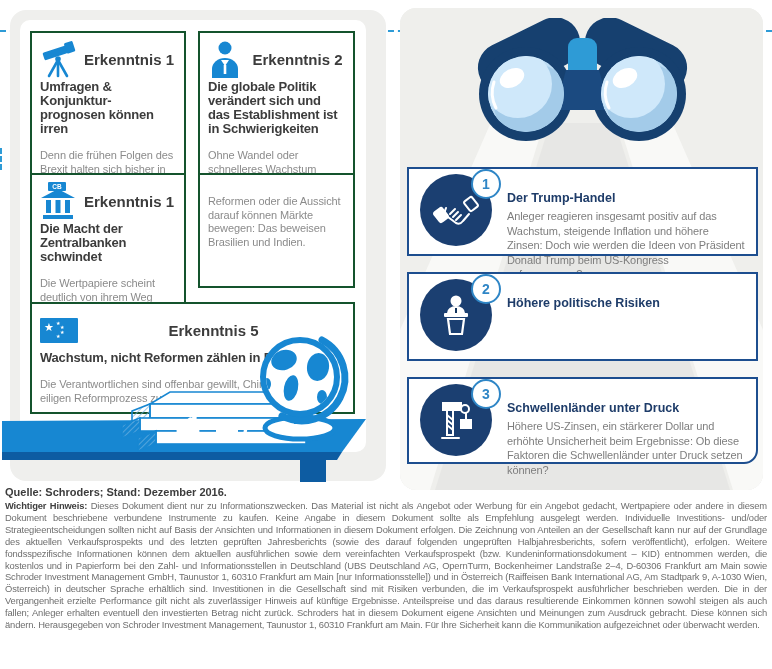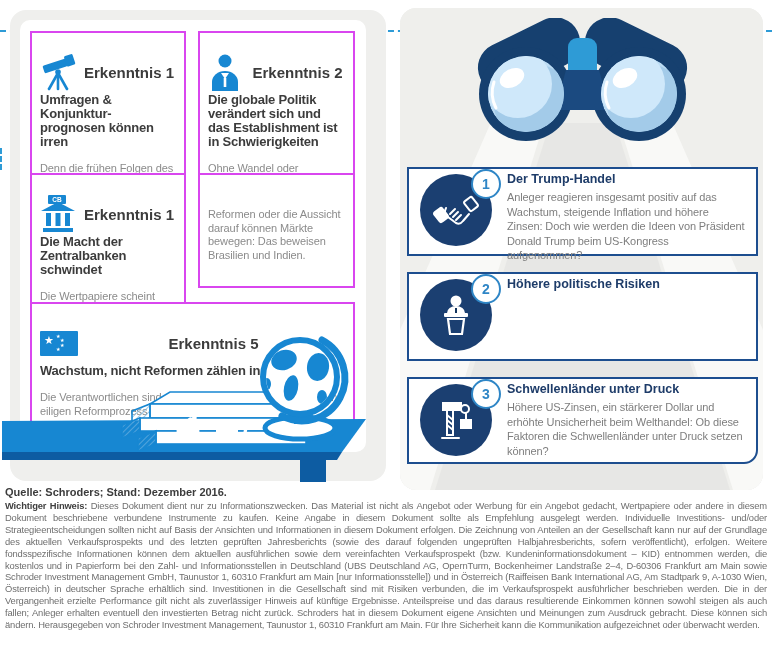--- a/index.html
+++ b/index.html
@@ -5,21 +5,21 @@
   html,body{margin:0;padding:0;background:#fff;}
   #page{position:relative;width:772px;height:669px;background:#fff;overflow:hidden;
         font-family:"Liberation Sans",sans-serif;}
   
   .dash-h{position:absolute;left:0;top:30px;width:772px;height:0;border-top:2px dashed #2e9bd6;z-index:0;}
   .dash-v{position:absolute;left:0;top:148px;height:22px;width:0;border-left:2px dashed #2e9bd6;z-index:0;}
 
   
   .left-panel{position:absolute;left:10px;top:10px;width:376px;height:471px;background:#efefed;border-radius:16px;z-index:1;}
   .left-inner{position:absolute;left:10px;top:10px;width:346px;height:432px;background:#fff;border-radius:10px;}
-  .lbox{position:absolute;background:#fff;border:2px solid #d946ef;padding:20px 8px 7px;box-sizing:border-box;z-index:2;}
+  .lbox{position:absolute;background:#fff;border:2px solid #14532d;padding:7px 8px 7px;box-sizing:border-box;z-index:2;}
   #lbox1{left:10px;top:11px;width:156px;min-height:127px;}
   #lbox2{left:178px;top:11px;width:157px;min-height:127px;}
   #lbox3{left:10px;top:153px;width:156px;min-height:115px;}
   #lbox4{left:178px;top:153px;width:157px;min-height:115px;}
   #lbox5{left:10px;top:282px;width:325px;min-height:73px;}
   .lbox .hd{display:flex;align-items:center;min-height:38px;margin-bottom:2px;}
   .lbox .ic{flex:0 0 42px;display:flex;align-items:center;}
   .lbox .ti{flex:1;text-align:center;font-weight:bold;font-size:15px;color:#3c3c3c;}
   .lbox .hl{font-weight:bold;font-size:13px;line-height:14px;color:#3c3c3c;letter-spacing:-0.2px;}
   .lbox .bd{font-size:11px;line-height:13.5px;color:#8b8b8b;margin-top:13px;letter-spacing:-0.1px;}
@@ -29,21 +29,21 @@
   .right-panel{position:absolute;left:400px;top:8px;width:363px;height:482px;background:#efefec;border-radius:16px;overflow:hidden;z-index:1;}
   .beams{position:absolute;left:0;top:0;width:363px;height:482px;}
   .binoculars{position:absolute;left:70px;top:10px;width:225px;height:125px;}
   .rbox{position:absolute;left:7px;width:351px;background:#fff;border:2px solid #1d4e8f;box-sizing:border-box;display:flex;z-index:2;}
   #rbox1{top:159px;height:89px;}
   #rbox2{top:264px;height:89px;}
   #rbox3{top:369px;height:87px;border-bottom-right-radius:14px;}
   .rbox .cluster{position:relative;flex:0 0 98px;}
   .rbox .bigcirc{position:absolute;left:11px;top:5px;width:72px;height:72px;border-radius:50%;background:#1b3f71;display:flex;align-items:center;justify-content:center;}
   .rbox .badge{position:absolute;left:62px;top:0;width:26px;height:26px;border-radius:50%;background:#fff;border:2px solid #2f86c6;color:#2f86c6;font-weight:bold;font-size:14px;display:flex;align-items:center;justify-content:center;}
-  .rbox .txt{flex:1;padding:3px 10px 4px 0;}
+  .rbox .txt{flex:1;padding:22px 10px 4px 0;}
   .rbox .rti{font-weight:bold;font-size:12.5px;color:#1e3c69;margin-bottom:4px;}
   .rbox .rbd{font-size:11px;line-height:14.5px;color:#7e7e7e;letter-spacing:-0.1px;}
 
   
   .footer{position:absolute;left:5px;top:486px;width:762px;z-index:1;}
   .src{font-weight:bold;font-size:11px;color:#3c3c3c;margin-bottom:2px;}
   .notice{font-size:9.4px;line-height:11.9px;color:#6e6e6e;letter-spacing:-0.15px;text-align:justify;}
   .notice b{color:#3f3f3f;}
 </style>
 </head>
@@ -288,21 +288,21 @@
               <line x1="33" y1="16" x2="33" y2="23"></line>
               <rect x="28" y="23" width="10" height="8" fill="#fff"></rect>
               <line x1="9" y1="41" x2="26" y2="41"></line>
             </g>
           </svg>
         </div>
         <div class="badge">3</div>
       </div>
       <div class="txt">
         <div class="rti">Schwellenländer unter Druck</div>
-        <div class="rbd">Höhere US-Zinsen, ein stärkerer Dollar und erhöhte Unsicherheit beim Welthandel: Ob diese Faktoren die Schwellenländer unter Druck setzen können?</div>
+        <div class="rbd">Höhere US-Zinsen, ein stärkerer Dollar und erhöhte Unsicherheit beim Ergebnisse: Ob diese Faktoren die Schwellenländer unter Druck setzen können?</div>
       </div>
     </div>
   </div>
 
   <div class="footer">
     <div class="src">Quelle: Schroders; Stand: Dezember 2016.</div>
     <div class="notice"><b>Wichtiger Hinweis:</b><span> Dieses Dokument dient nur zu Informationszwecken. Das Material ist nicht als Angebot oder Werbung für ein Angebot gedacht, Wertpapiere oder andere in diesem Dokument beschriebene verbundene Instrumente zu kaufen. Keine Angabe in diesem Dokument sollte als Empfehlung ausgelegt werden. Individuelle Investitions- und/oder Strategieentscheidungen sollten nicht auf Basis der Ansichten und Informationen in diesem Dokument erfolgen. Die Zeichnung von Anteilen an der Gesellschaft kann nur auf der Grundlage des aktuellen Verkaufsprospekts und des letzten geprüften Jahresberichts (sowie des darauf folgenden ungeprüften Halbjahresberichts, sofern veröffentlicht), erfolgen. Weitere fondsspezifische Informationen können dem aktuellen ausführlichen sowie dem vereinfachten Verkaufsprospekt (bzw. Kundeninformationsdokument – KID) entnommen werden, die kostenlos und in Papierform bei den Zahl- und Informationsstellen in Deutschland (UBS Deutschland AG, OpernTurm, Bockenheimer Landstraße 2–4, D-60306 Frankfurt am Main sowie Schroder Investment Management GmbH, Taunustor 1, 60310 Frankfurt am Main [nur Informationsstelle]) und in Österreich (Raiffeisen Bank International AG, Am Stadtpark 9, A-1030 Wien, Österreich) in deutscher Sprache erhältlich sind. Investitionen in die Gesellschaft sind mit Risiken verbunden, die im Verkaufsprospekt ausführlicher beschrieben werden. Die in der Vergangenheit erzielte Performance gilt nicht als zuverlässiger Hinweis auf künftige Ergebnisse. Anteilspreise und das daraus resultierende Einkommen können sowohl steigen als auch fallen; Anleger erhalten eventuell den investierten Betrag nicht zurück. Schroders hat in diesem Dokument eigene Ansichten und Meinungen zum Ausdruck gebracht. Diese können sich ändern. Herausgegeben von Schroder Investment Management, Taunustor 1, 60310 Frankfurt am Main. Für Ihre Sicherheit kann die Kommunikation aufgezeichnet oder überwacht werden.</span></div>
   </div>
 </div>
 

